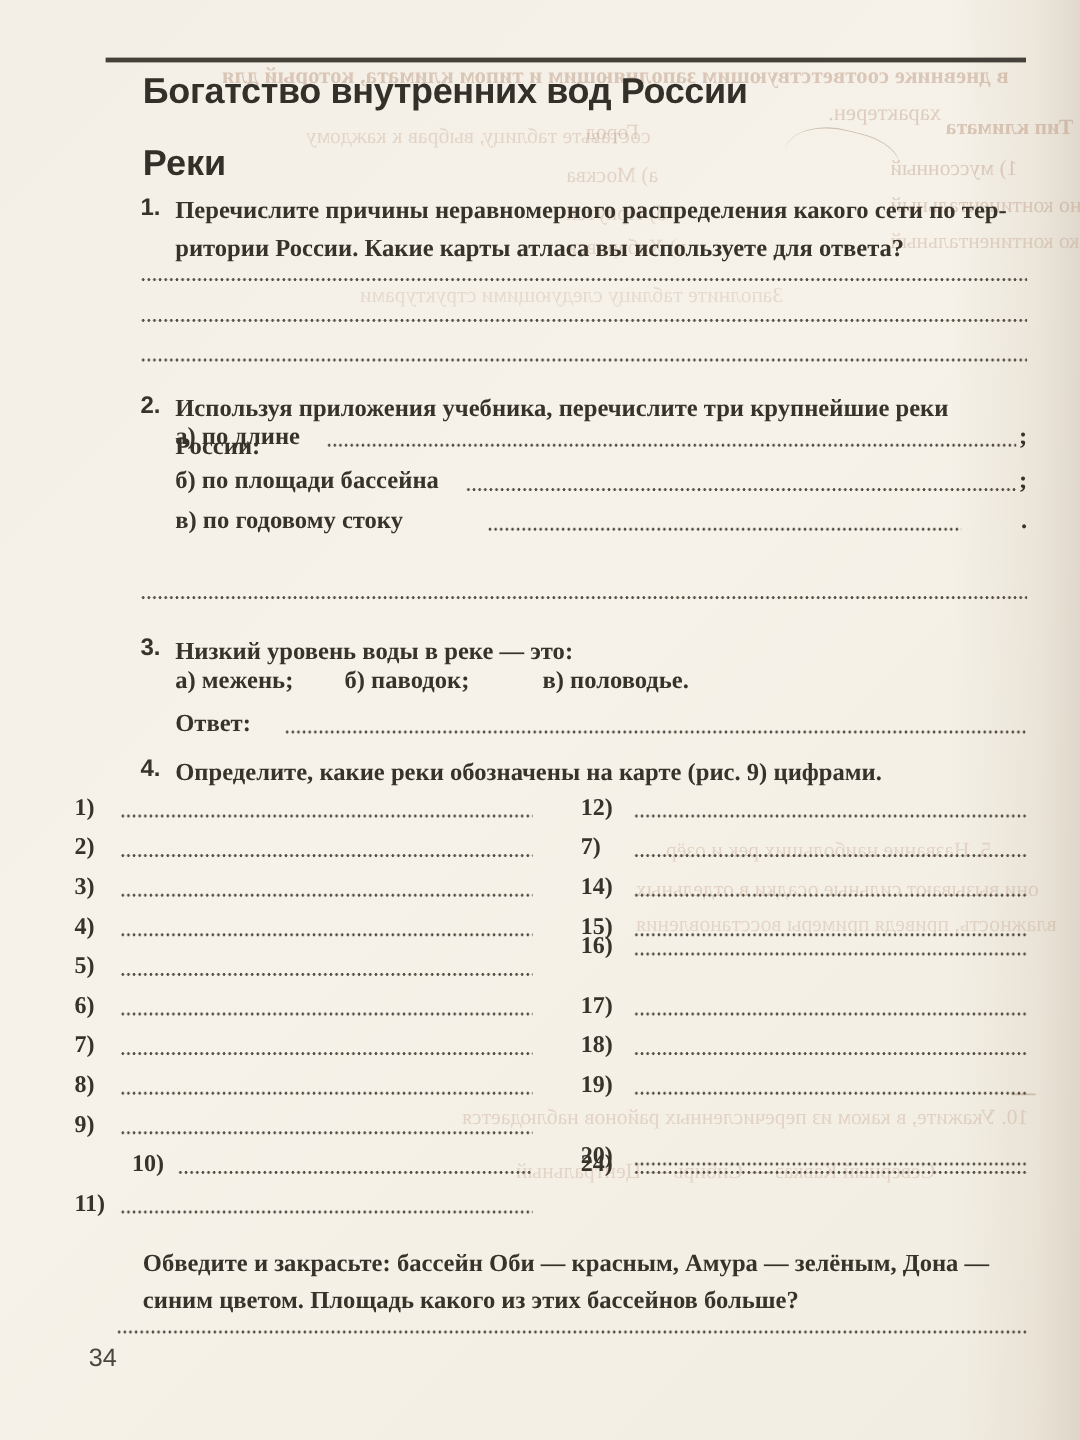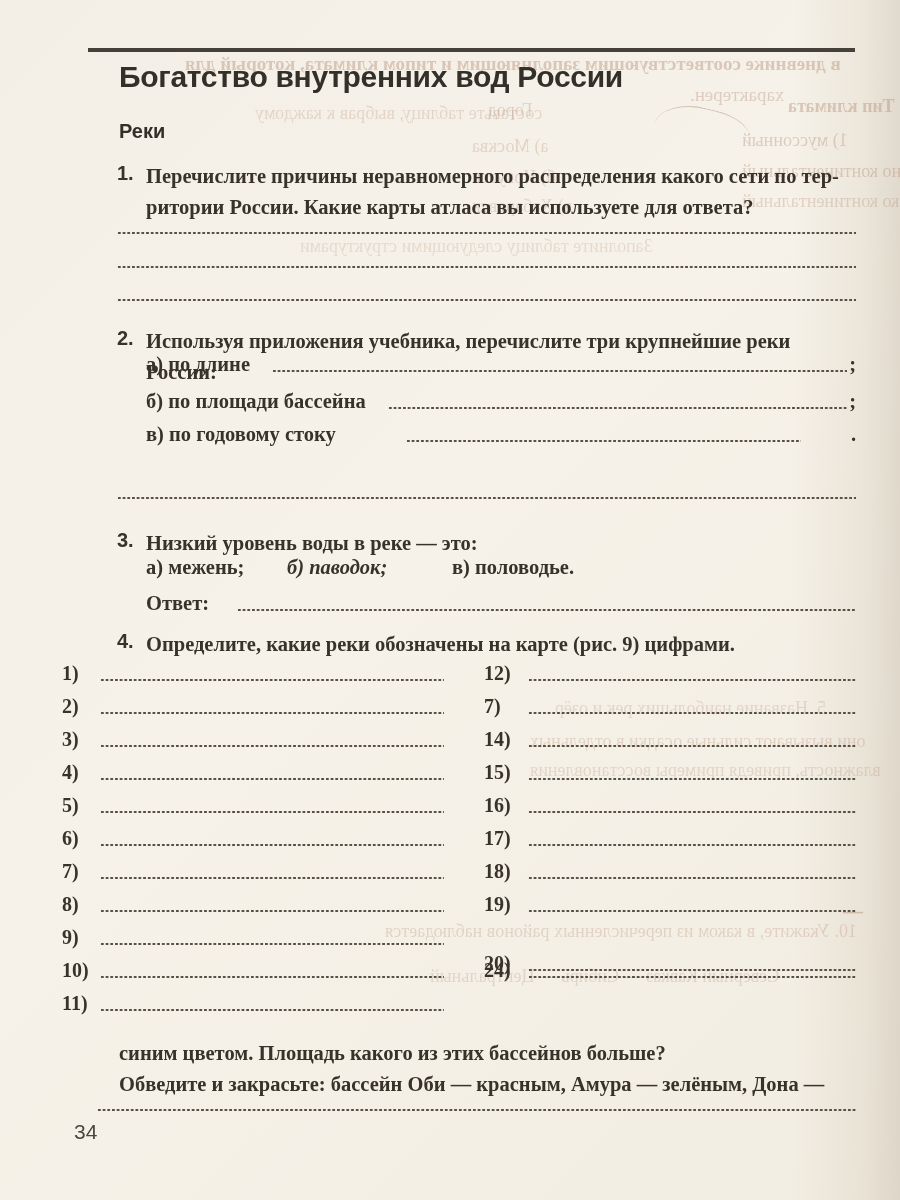--- a/index.html
+++ b/index.html
@@ -28,21 +28,21 @@
   
   .rule{position:absolute;left:88px;top:48px;width:767px;height:4px;background:#45413a;}
   .title{
     position:absolute;left:119px;top:60px;
     font-family:"Liberation Sans","DejaVu Sans",sans-serif;
     font-weight:700;font-size:30px;letter-spacing:-0.3px;color:#332f29;
   }
   .section{
     position:absolute;left:119px;top:120px;
     font-family:"Liberation Sans","DejaVu Sans",sans-serif;
-    font-weight:700;font-size:20px;color:#332f29;
+    font-weight:700;font-size:30px;color:#332f29;
   }
   
   .q-row{position:absolute;left:117px;width:739px;display:flex;align-items:flex-start;}
   .q-num{
     font-family:"Liberation Sans","DejaVu Sans",sans-serif;
     font-weight:700;font-size:20px;width:29px;flex:0 0 29px;padding-top:1px;color:#37322a;
   }
   .q-text{font-weight:700;font-size:20.5px;line-height:31px;color:#37322a;}
   
   .dots{
@@ -130,21 +130,21 @@
     <span class="sub-fill dots"></span>
     <span class="sub-punct">.</span>
   </div>
   <div class="ans-line dots" style="top:492px;"></div>
 
   <div class="q-row" style="top:528px;">
     <span class="q-num">3.</span>
     <div class="q-text">Низкий уровень воды в реке — это:</div>
   </div>
   <div class="plain-line" style="left:146px;top:556px;">а) межень;</div>
-  <div class="plain-line" style="left:287px;top:556px;font-style:italic;">б) паводок;</div>
+  <div class="plain-line" style="left:287px;top:556px;">б) паводок;</div>
   <div class="plain-line" style="left:452px;top:556px;">в) половодье.</div>
   <div class="sub-row" style="top:589px;">
     <span class="sub-label">Ответ:</span>
     <span class="sub-fill dots" style="margin-left:28px;"></span>
   </div>
 
   <div class="q-row" style="top:629px;">
     <span class="q-num">4.</span>
     <div class="q-text">Определите, какие реки обозначены на карте (рис. 9) цифрами.</div>
   </div>
@@ -179,21 +179,21 @@
         <span class="lfill dots"></span>
       </div>
       <div class="lrow" style="top: 231px;">
         <span class="lnum" style="width: 38px;">8)</span>
         <span class="lfill dots"></span>
       </div>
       <div class="lrow" style="top: 264px;">
         <span class="lnum" style="width: 38px;">9)</span>
         <span class="lfill dots"></span>
       </div>
-      <div class="lrow" style="top: 297px;">
+      <div class="lrow" style="top: 297px; margin-left: 48px;">
         <span class="lnum" style="width: 38px;">10)</span>
         <span class="lfill dots"></span>
       </div>
       <div class="lrow" style="top: 330px;">
         <span class="lnum" style="width: 38px;">11)</span>
         <span class="lfill dots"></span>
       </div>
     </div>
   <div class="list-col" id="list-right" style="left:484px;top:658px;width:372px;height:380px;">
       <div class="lrow" style="top: 0px;">
@@ -205,21 +205,21 @@
         <span class="lfill dots"></span>
       </div>
       <div class="lrow" style="top: 66px;">
         <span class="lnum" style="width: 44px;">14)</span>
         <span class="lfill dots"></span>
       </div>
       <div class="lrow" style="top: 99px;">
         <span class="lnum" style="width: 44px;">15)</span>
         <span class="lfill dots"></span>
       </div>
-      <div class="lrow" style="top: 132px;">
+      <div class="lrow" style="top: 115px;">
         <span class="lnum" style="width: 44px;">16)</span>
         <span class="lfill dots"></span>
       </div>
       <div class="lrow" style="top: 165px;">
         <span class="lnum" style="width: 44px;">17)</span>
         <span class="lfill dots"></span>
       </div>
       <div class="lrow" style="top: 198px;">
         <span class="lnum" style="width: 44px;">18)</span>
         <span class="lfill dots"></span>
@@ -232,19 +232,19 @@
         <span class="lnum" style="width: 44px;">20)</span>
         <span class="lfill dots"></span>
       </div>
       <div class="lrow" style="top: 297px;">
         <span class="lnum" style="width: 44px;">24)</span>
         <span class="lfill dots"></span>
       </div>
     </div>
 
   <div class="footer-task">
+    <div>Обведите и закрасьте: бассейн Оби — красным, Амура — зелёным, Дона —</div>
     <div>синим цветом. Площадь какого из этих бассейнов больше?</div>
-    <div>Обведите и закрасьте: бассейн Оби — красным, Амура — зелёным, Дона —</div>
   </div>
   <div class="footer-dots dots"></div>
   <div class="page-num">34</div>
 
 </div>
 
 </body></html>

